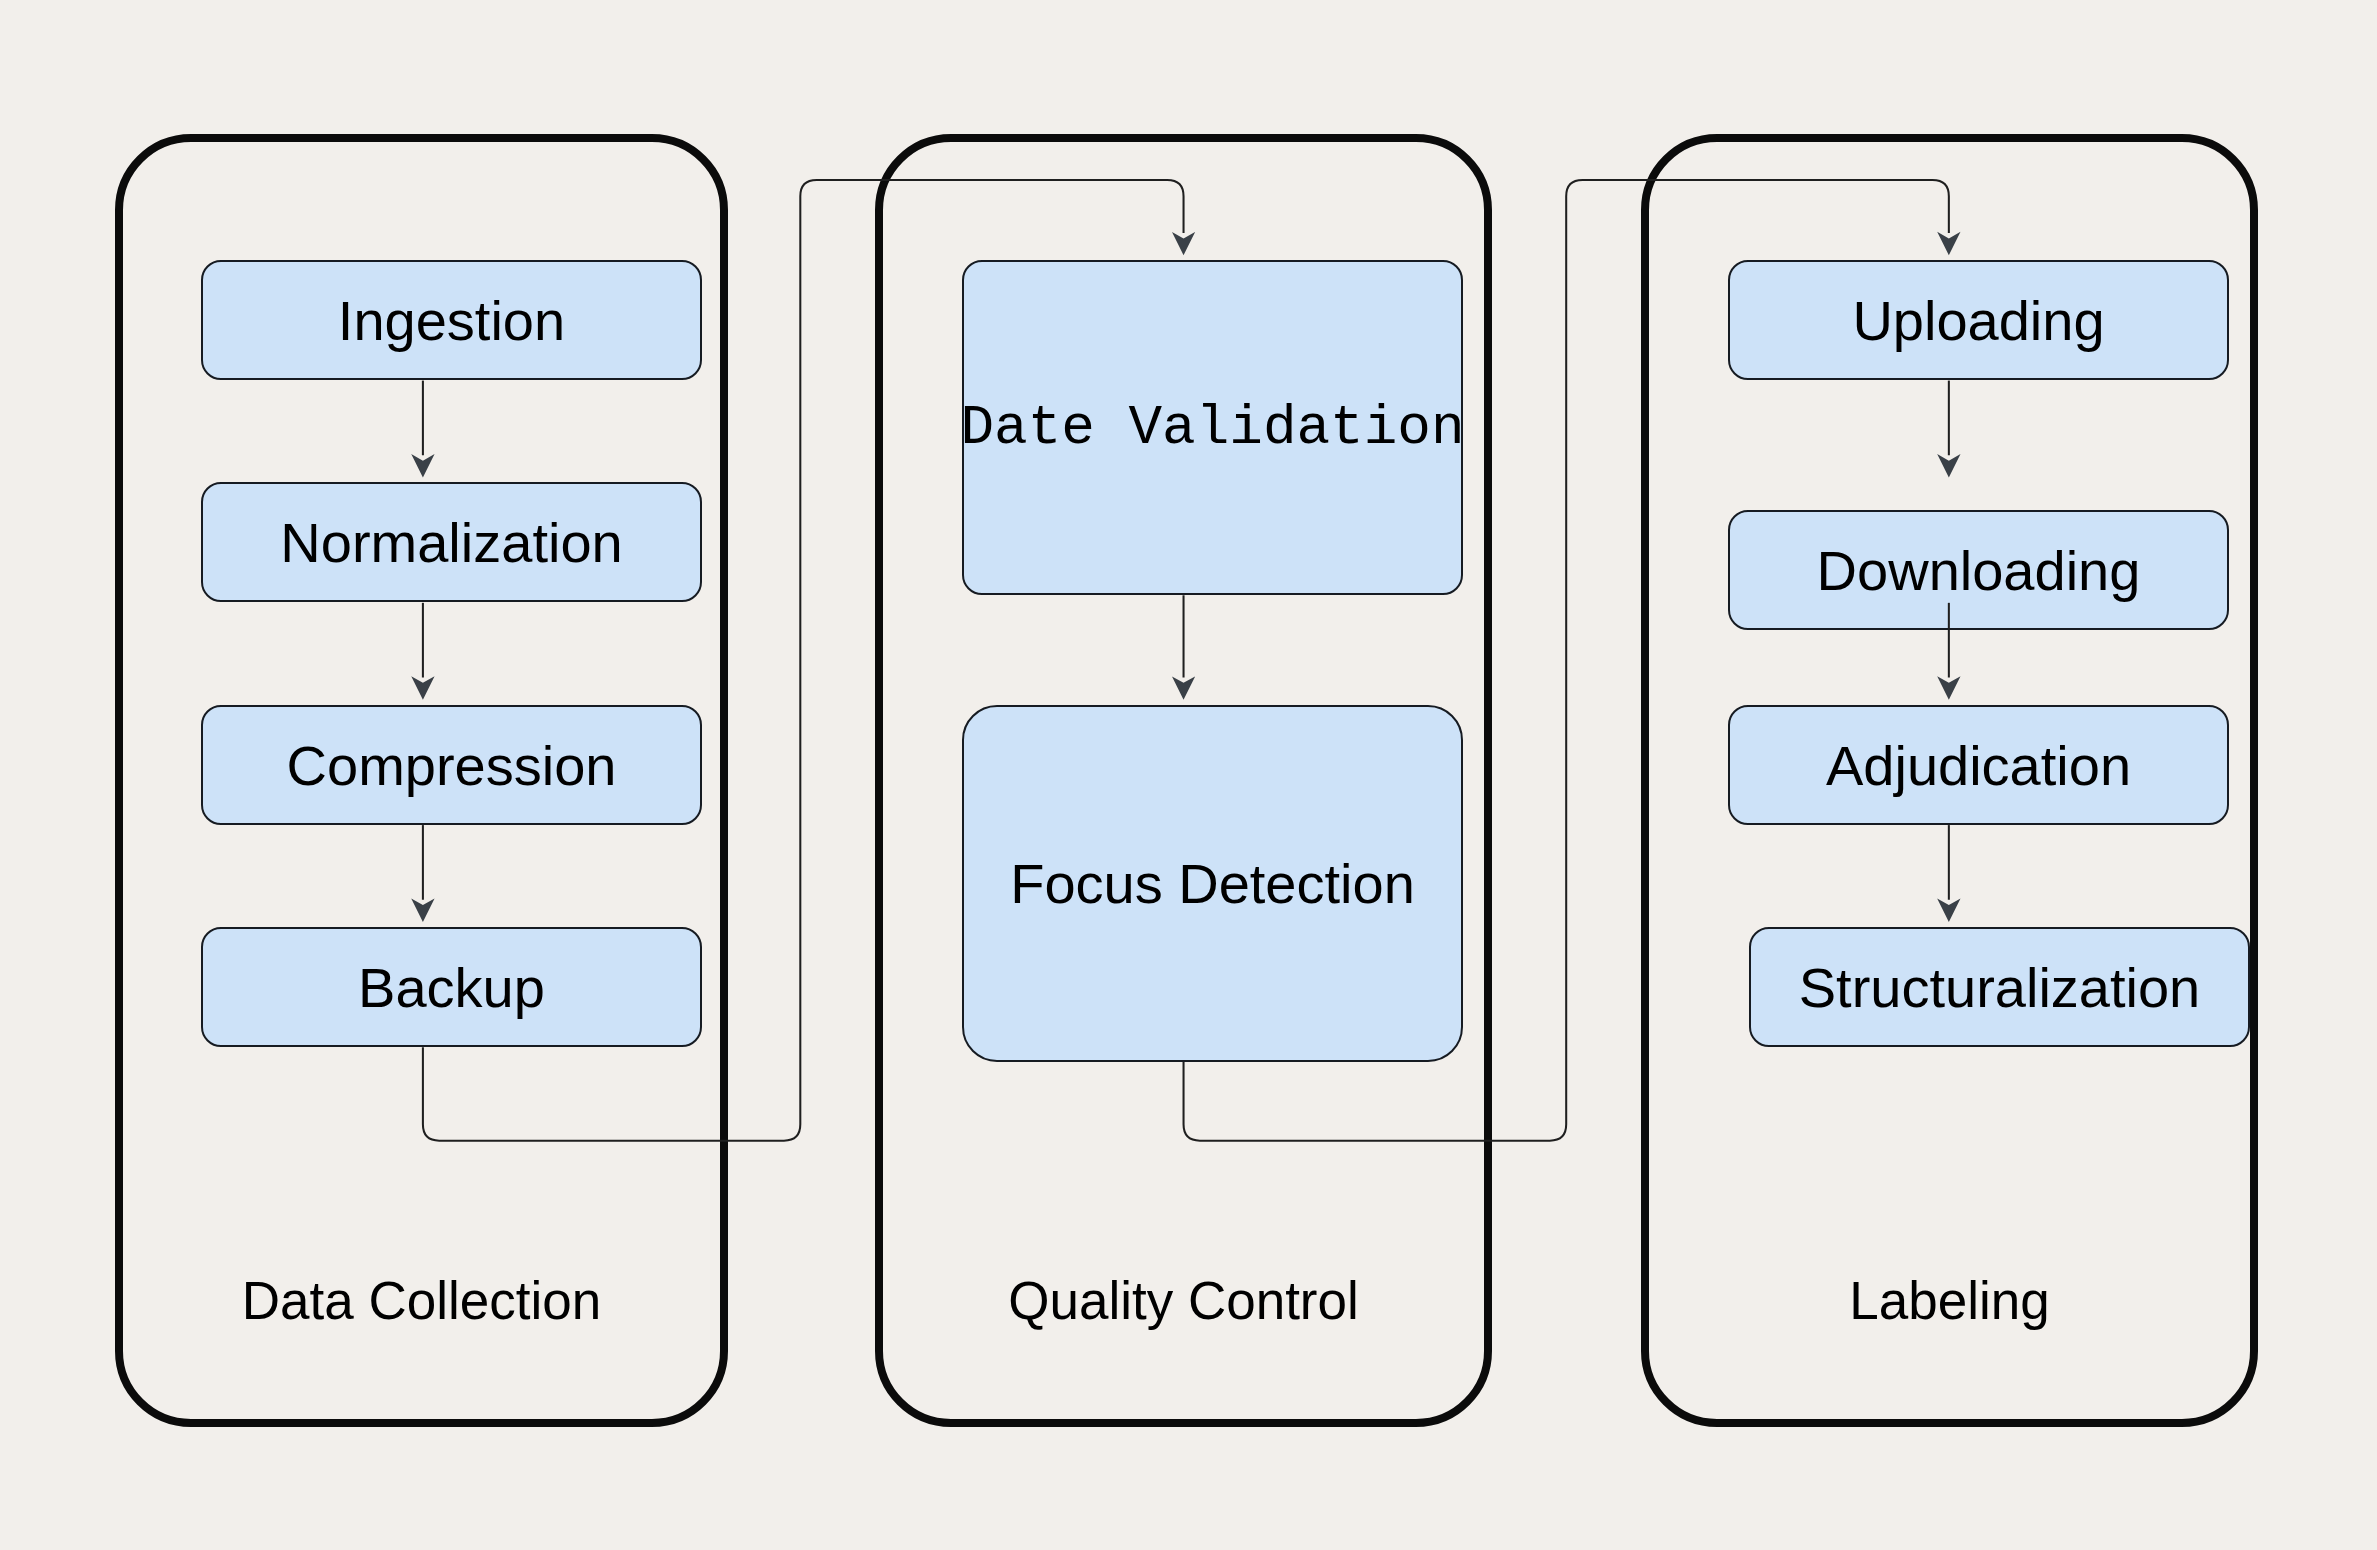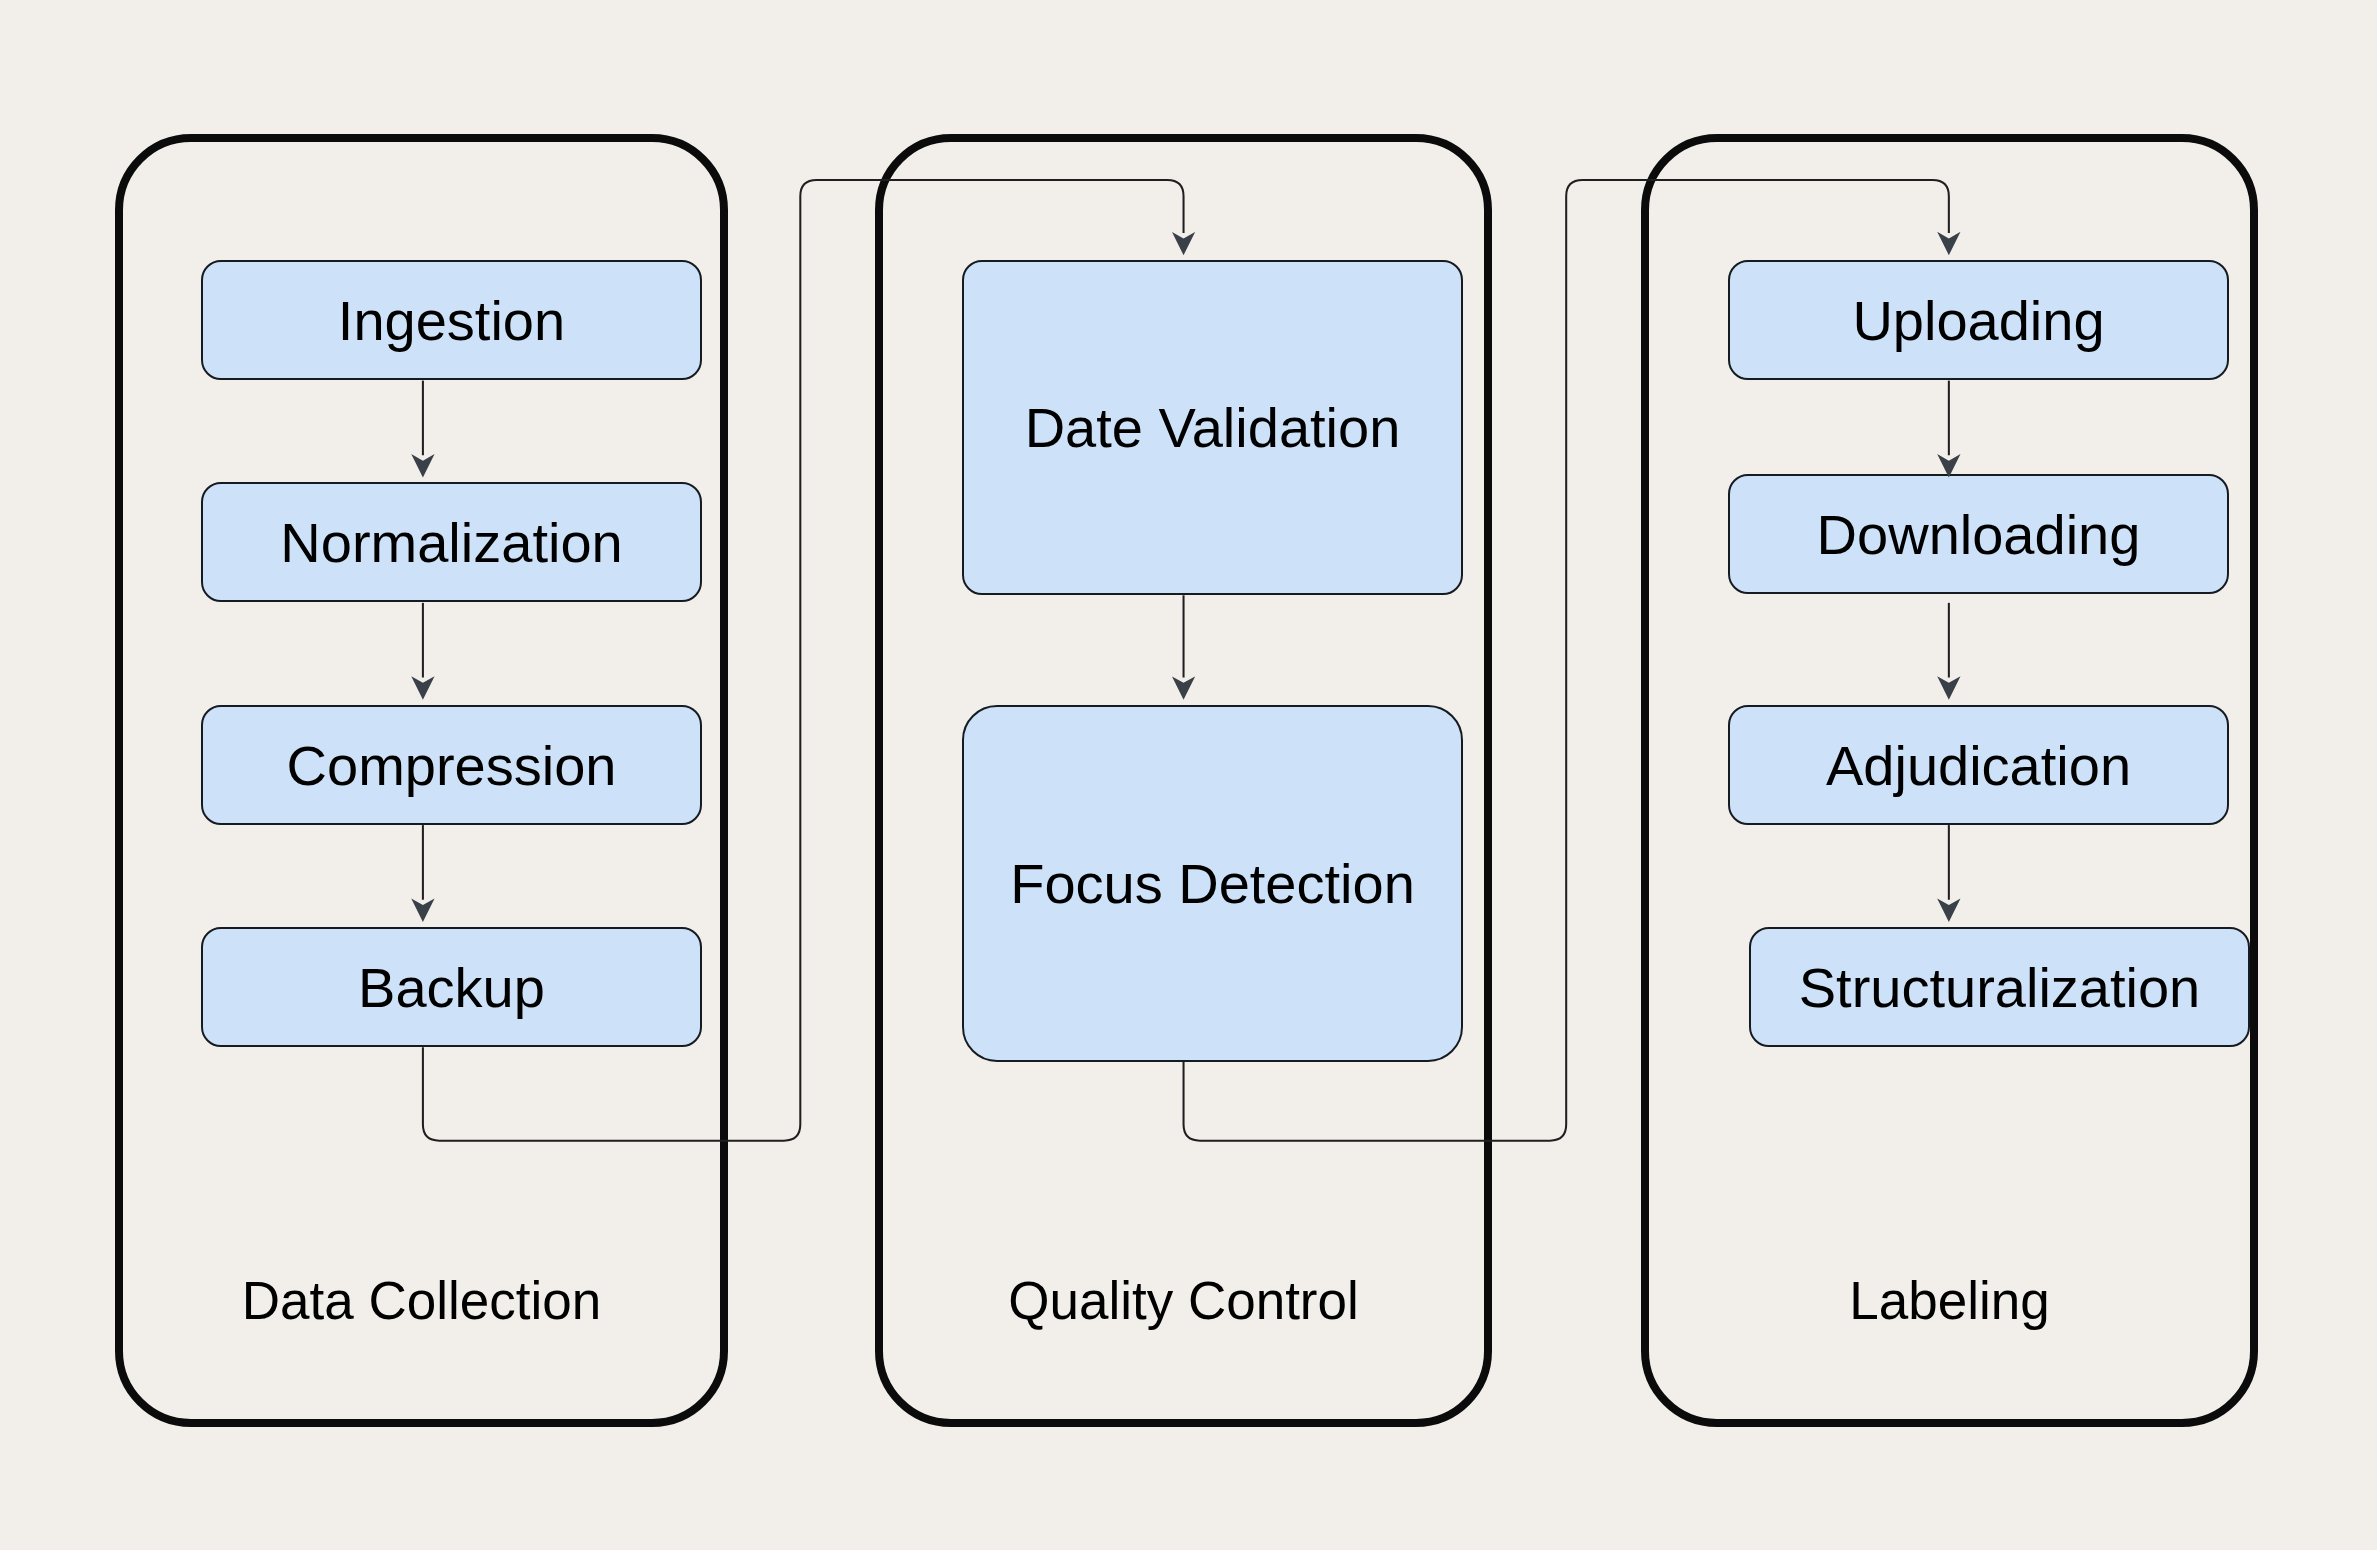--- a/index.html
+++ b/index.html
@@ -80,25 +80,25 @@
 
   <div class="container" style="left:1641px;top:134px;width:617px;height:1293px;">
     <div class="container-label">Labeling</div>
   </div>
 
   <div class="node h-small" style="left:201px;top:260px;">Ingestion</div>
   <div class="node h-small" style="left:201px;top:482px;">Normalization</div>
   <div class="node h-small" style="left:201px;top:705px;">Compression</div>
   <div class="node h-small" style="left:201px;top:927px;">Backup</div>
 
-  <div class="node" style="left:962px;top:260px;height:335px;">Date Validation</div>
+  <div class="node" style="left:962px;top:260px;height:335px;font-family:Liberation Mono, monospace;">Date Validation</div>
   <div class="node tall-soft" style="left:962px;top:705px;height:357px;text-align:center;">Focus Detection</div>
 
   <div class="node h-small" style="left:1728px;top:260px;">Uploading</div>
-  <div class="node h-small" style="left:1728px;top:474px;">Downloading</div>
+  <div class="node h-small" style="left:1728px;top:510px;">Downloading</div>
   <div class="node h-small" style="left:1728px;top:705px;text-align:right;">Adjudication</div>
   <div class="node h-small" style="left:1728px;top:927px;margin-left:21px;">Structuralization</div>
 
   <svg class="wires" width="2377" height="1551" viewBox="0 0 4075 2658">
     <defs>
       <marker id="arrow" viewBox="0 0 10 10" refX="0.5" refY="5" markerUnits="userSpaceOnUse" markerWidth="45" markerHeight="40" orient="auto">
         <path class="arrowhead-shape" d="M0,0 L10,5 L0,10 L2.8,5 Z"></path>
       </marker>
     </defs>
 

